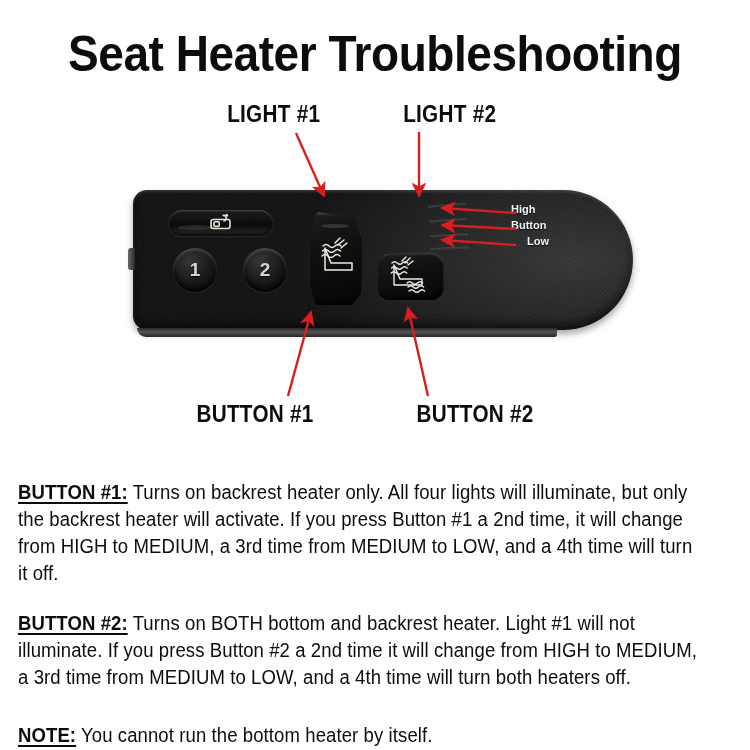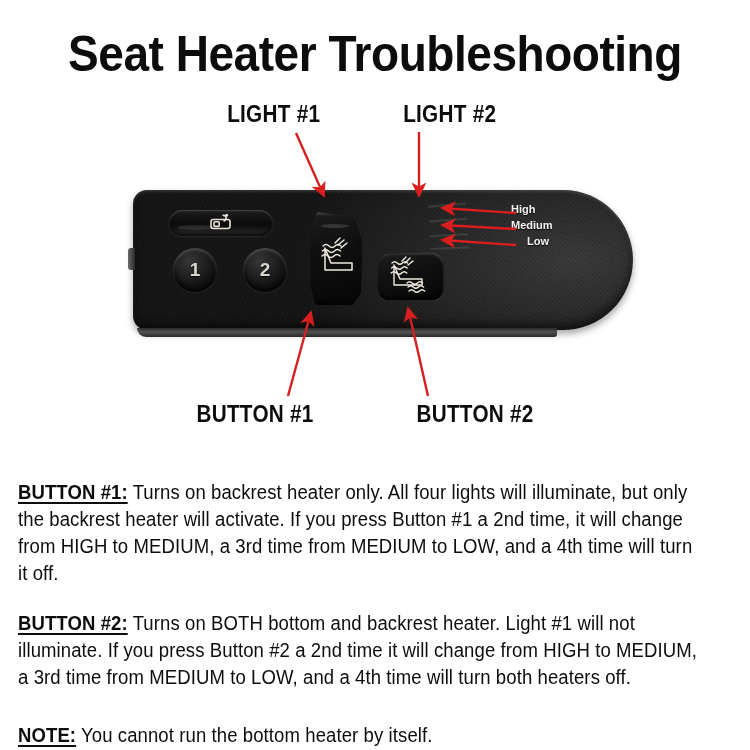--- a/index.html
+++ b/index.html
@@ -326,21 +326,21 @@
       </g>
     </svg>
   </div>
 
   <div class="light-slot" id="light-slot-1"></div>
   <div class="light-slot" id="light-slot-2"></div>
   <div class="light-slot" id="light-slot-3"></div>
   <div class="light-slot" id="light-slot-4"></div>
 
   <div class="level-label" id="level-high">High</div>
-  <div class="level-label" id="level-medium">Medium</div>
+  <div class="level-label" id="level-medium">Button</div>
   <div class="level-label" id="level-low">Low</div>
 
 </div>
 
 <svg id="arrow-layer" viewBox="0 0 750 750">
   <defs>
     <marker id="ah" markerWidth="7" markerHeight="7" refX="5.6" refY="3.5" orient="auto">
       <path d="M0,0.4 L6.4,3.5 L0,6.6 L1.6,3.5 Z" fill="#d81e1e"></path>
     </marker>
   </defs>

